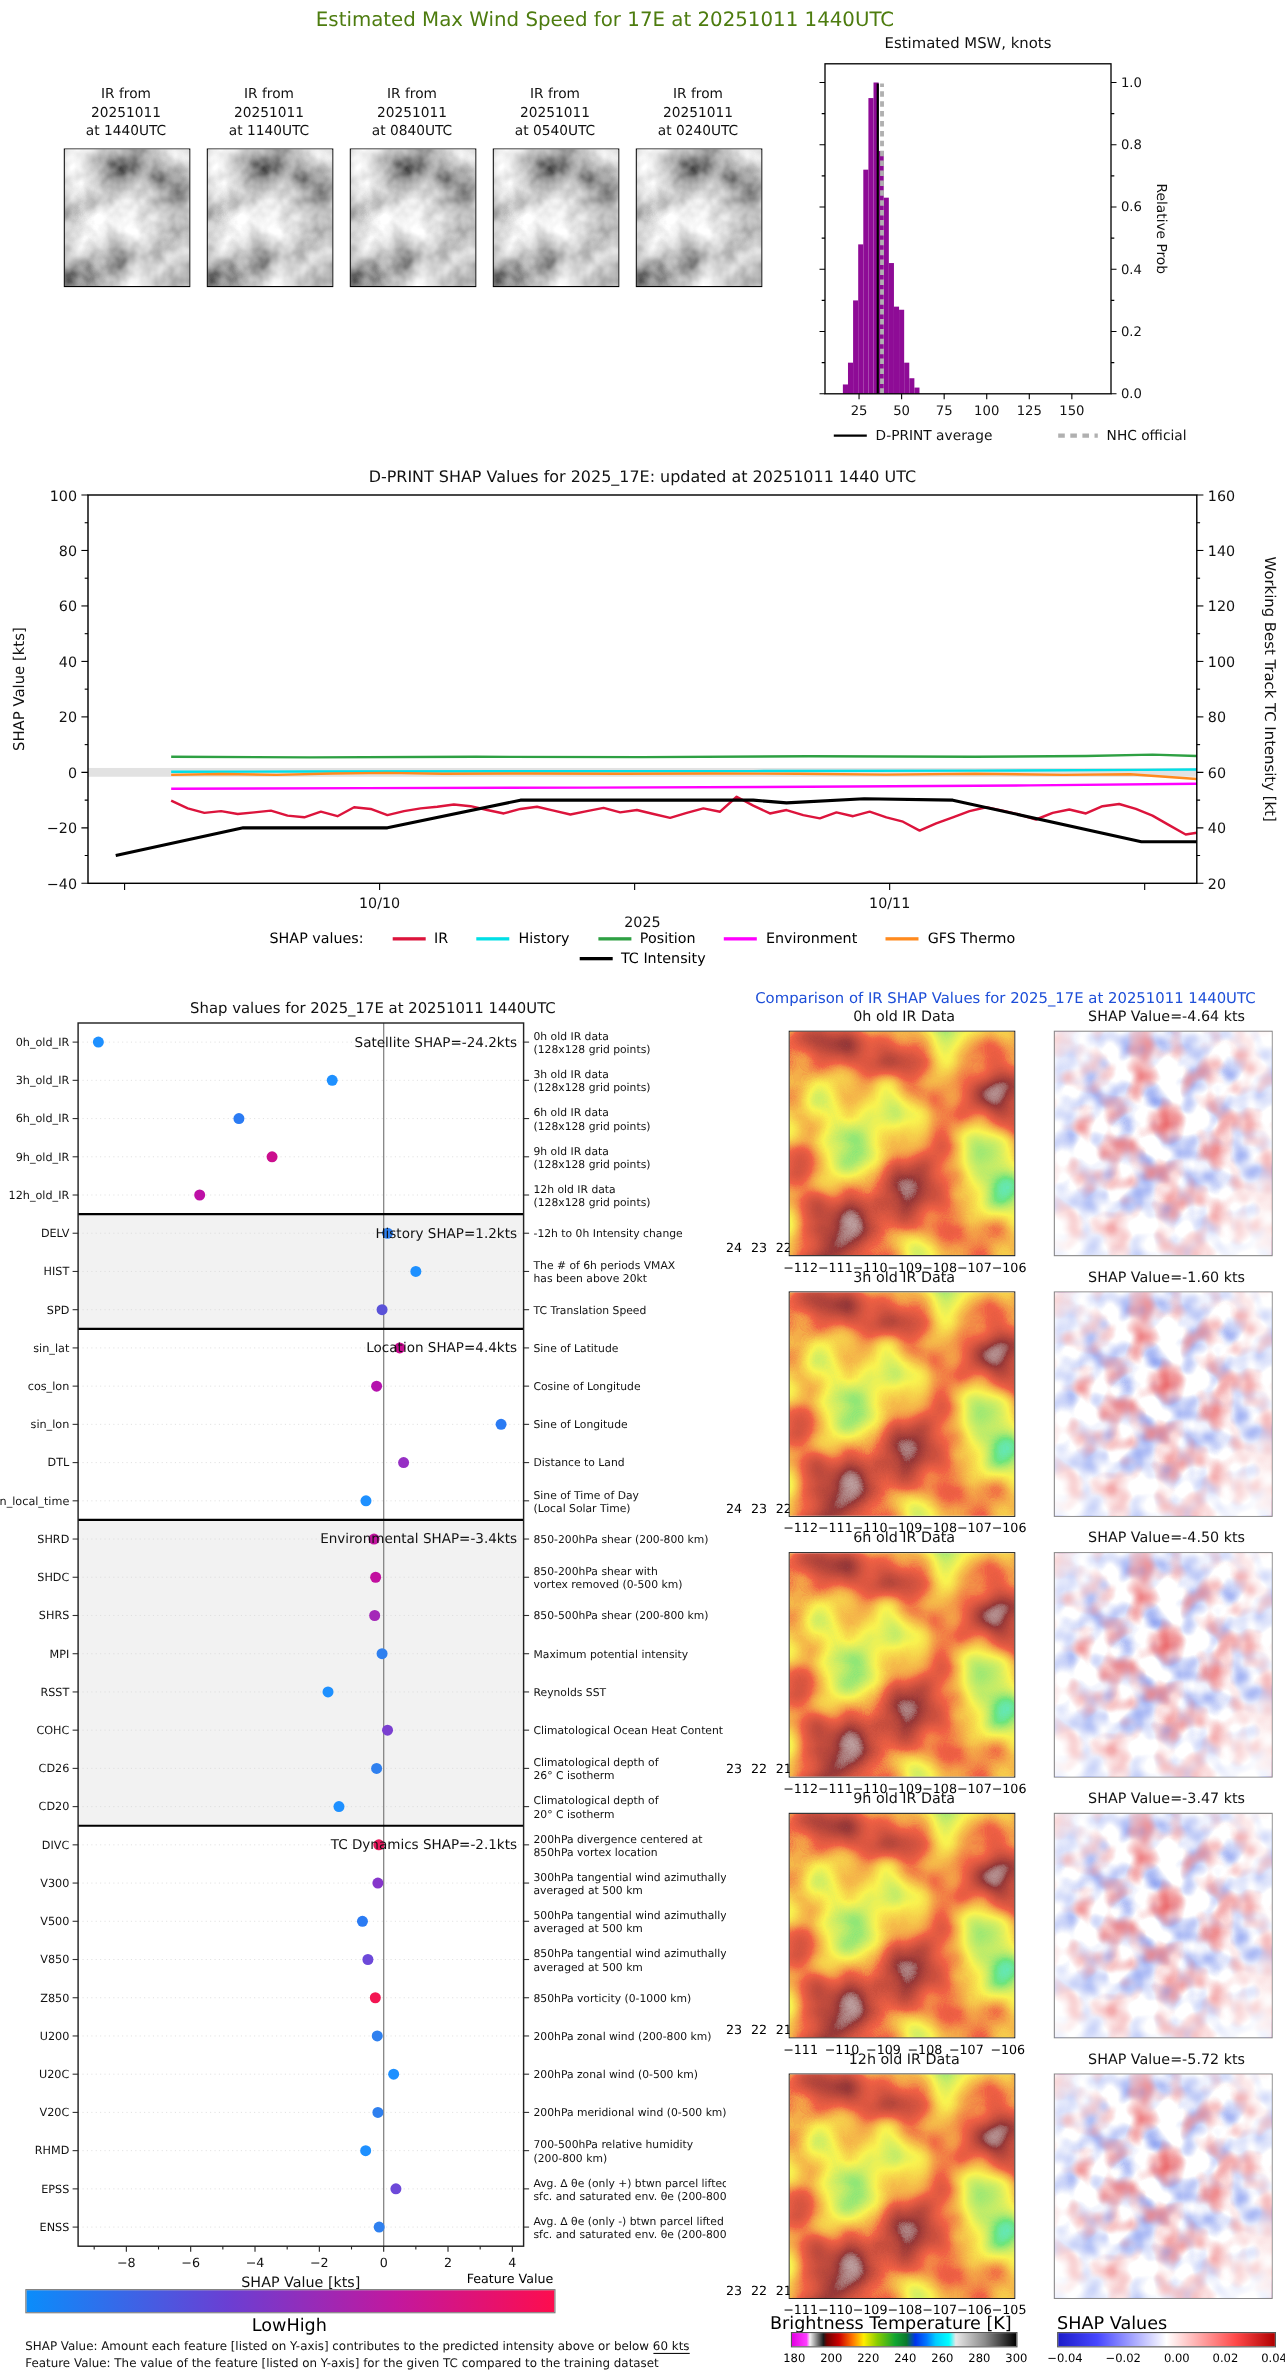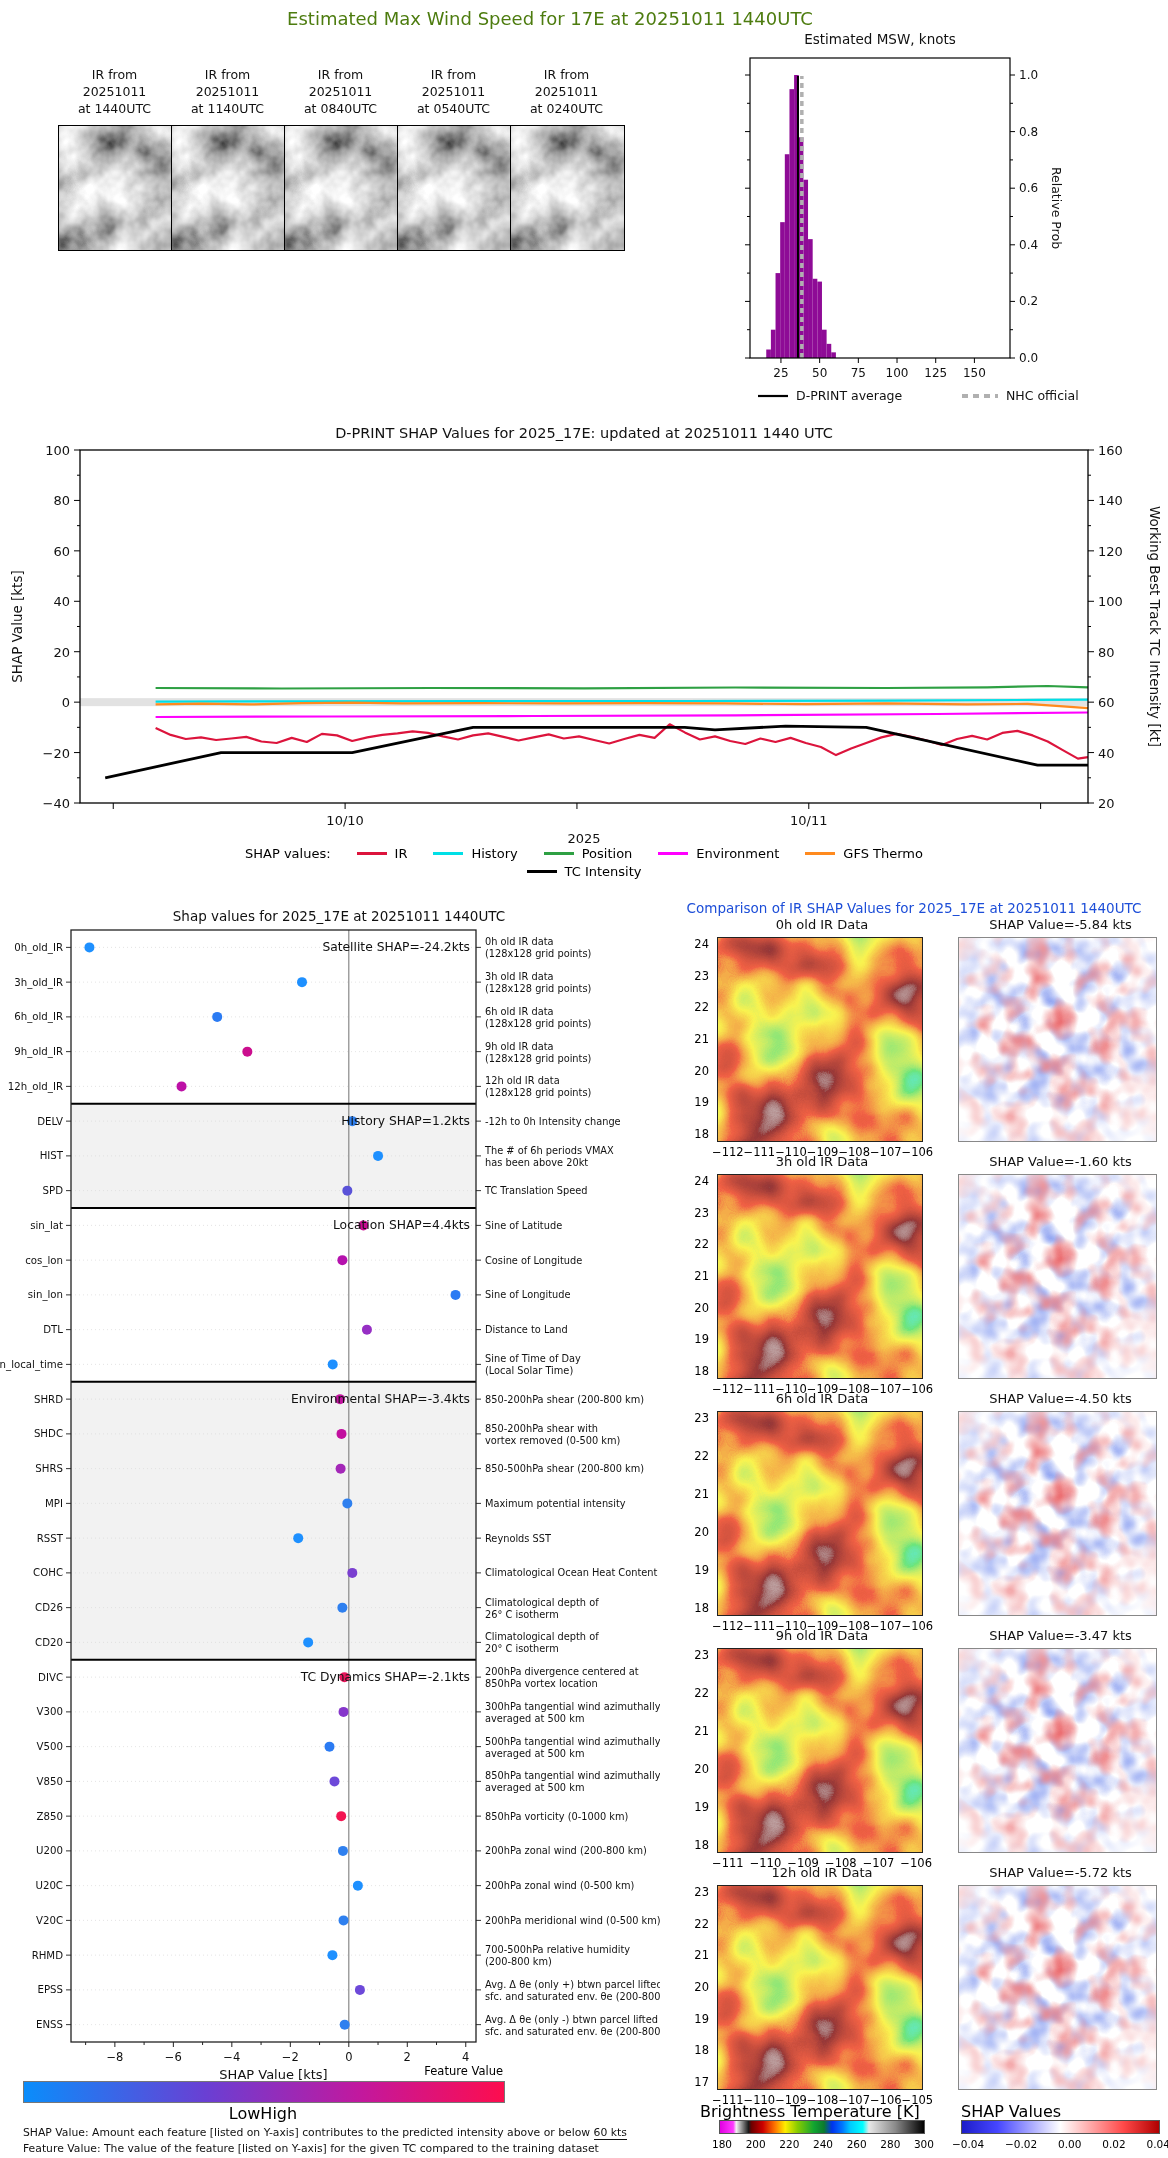--- a/index.html
+++ b/index.html
@@ -1,20 +1,20 @@
 <!DOCTYPE html>
 <html><head>
 <meta charset="utf-8">
 <style>
   html,body{margin:0;padding:0;background:#fff;}
   body{width:1168px;height:2158px;position:relative;font-family:"DejaVu Sans","Liberation Sans",sans-serif;color:#000;overflow:hidden;}
   .abs{position:absolute;}
   #suptitle{top:8px;left:0;width:1100px;text-align:center;font-size:18px;color:#4d7c0f;}
   
-  #thumbs{top:66px;left:58px;display:flex;}
+  #thumbs{top:76px;left:58px;display:flex;gap:17px;}
   .thumb{width:113px;}
   .thumb-label{font-size:12.5px;text-align:center;line-height:17px;height:51px;margin-bottom:8px;color:#111;}
   .thumb-img{width:113px;height:124px;border:1px solid #000;display:block;}
   .thumb-img svg,.map-img svg{width:100%;height:100%;display:block;}
   
   svg text{font-family:"DejaVu Sans","Liberation Sans",sans-serif;fill:#111;}
   
   #ts-legend{top:846px;left:0;width:1168px;display:flex;flex-direction:column;align-items:center;gap:3px;font-size:13px;}
   .leg-row{display:flex;align-items:center;gap:26px;}
   .leg-item{display:flex;align-items:center;gap:8px;}
@@ -28,21 +28,21 @@
   #note2{top:2142px;}
   .uline{border-bottom:1px solid #111;}
   
   #cmp{top:895px;left:660px;width:508px;height:1263px;}
   #cmp-title{position:absolute;top:5px;left:0;width:508px;text-align:center;font-size:13.5px;color:#1d4ed8;}
   .cmp-row{position:absolute;left:0;width:508px;}
   .cmp-titles{position:absolute;top:0;left:0;width:508px;height:18px;font-size:13px;color:#111;}
   .cmp-ir-title{position:absolute;left:59px;width:206px;text-align:center;}
   .cmp-shap-title{position:absolute;left:301px;width:199px;text-align:center;}
   .cmp-body{position:absolute;top:20px;left:0;display:flex;}
-  .cmp-yticks{width:57px;height:205px;display:flex;flex-direction:column;justify-content:space-between;align-items:flex-end;padding:2px 0;box-sizing:border-box;font-size:11.5px;}
+  .cmp-yticks{width:57px;height:205px;display:flex;flex-direction:row;justify-content:space-between;align-items:flex-end;padding:2px 0;box-sizing:border-box;font-size:11.5px;}
   .cmp-yticks span{padding-right:8px;border-right:none;line-height:11px;}
   .map-img{width:206px;height:205px;border:1px solid #222;box-sizing:border-box;}
   .map-img.shap{width:199px;margin-left:35px;border:1px solid #888;}
   .cmp-xticks{position:absolute;top:228px;left:52px;width:220px;display:flex;justify-content:space-between;font-size:11.5px;}
   
   #cmp-cbs{position:absolute;top:1207px;left:0;width:508px;}
   .cb-label{position:absolute;top:0;font-size:16px;}
   .cb-bar{position:absolute;top:18px;height:14px;border:1px solid #555;box-sizing:border-box;}
   .cb-ticks{position:absolute;top:36px;display:flex;justify-content:space-between;font-size:10.5px;}
   #bt-bar{background:linear-gradient(90deg,#e200e2 0%,#ff3cff 6.5%,#f2f2f2 8%,#1a1a1a 14%,#6e0000 15.5%,#cc0000 21%,#ff7700 27%,#ffee00 32%,#88cc00 38%,#11a531 46%,#0b7a2e 51%,#0033ee 55%,#0077ff 60%,#00ccff 64%,#00ffff 70%,#e8e8e8 73%,#8a8a8a 86%,#000000 100%);}
@@ -579,21 +579,21 @@
   <span>SHAP Value: Amount each feature [listed on Y-axis] contributes to the predicted intensity above or below </span><span class="uline">60 kts</span>
 </div>
 <div id="note2" class="abs footnote">Feature Value: The value of the feature [listed on Y-axis] for the given TC compared to the training dataset</div>
 
 <div id="cmp" class="abs">
   <div id="cmp-title">Comparison of IR SHAP Values for 2025_17E at 20251011 1440UTC</div>
   <div id="cmp-rows">
       <div class="cmp-row" style="top: 22px;">
         <div class="cmp-titles">
           <span class="cmp-ir-title">0h old IR Data</span>
-          <span class="cmp-shap-title">SHAP Value=-5.84 kts</span>
+          <span class="cmp-shap-title">SHAP Value=-4.64 kts</span>
         </div>
         <div class="cmp-body">
           <div class="cmp-yticks">
             <span>24</span>
             <span>23</span>
             <span>22</span>
             <span>21</span>
             <span>20</span>
             <span>19</span>
             <span>18</span>

